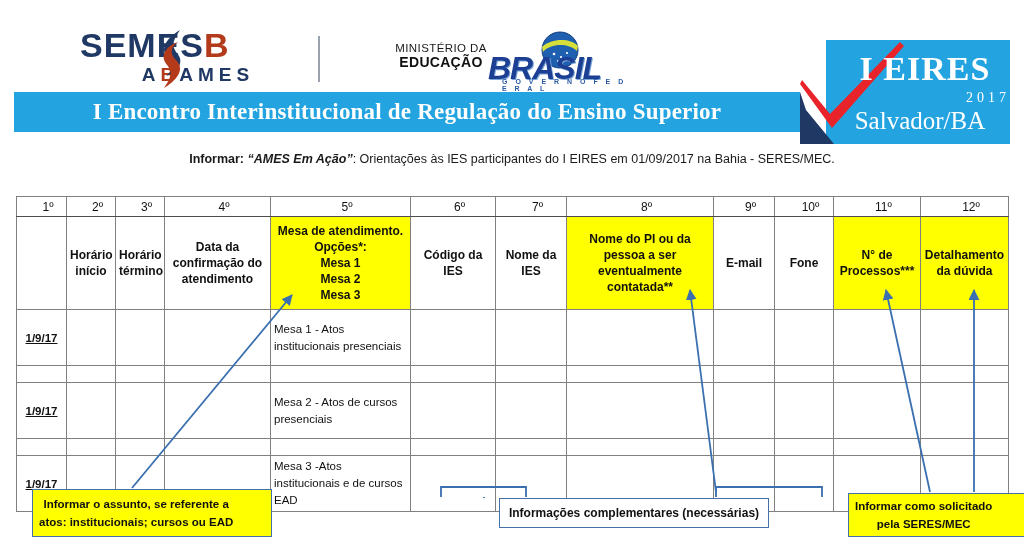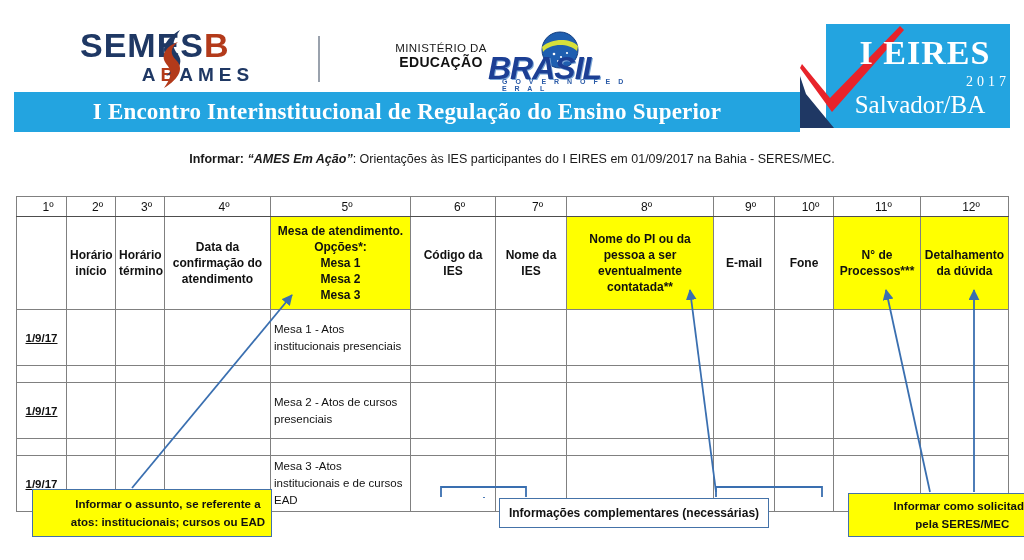--- a/index.html
+++ b/index.html
@@ -55,21 +55,21 @@
   .blue-band{
     position:absolute;left:14px;top:92px;width:786px;height:40px;
     background:#23a4e0;
   }
   .blue-band-title{
     font-family:"Liberation Serif", serif;
     font-weight:bold;font-size:23px;color:#ffffff;
     text-align:center;line-height:40px;letter-spacing:.2px;
   }
 
-  .eires-box{position:absolute;left:800px;top:24px;width:210px;height:104px;}
+  .eires-box{position:absolute;left:800px;top:40px;width:210px;height:104px;}
   .eires-bg{position:absolute;left:26px;top:0;width:184px;height:104px;background:#23a4e0;}
   .eires-check{position:absolute;left:0px;top:0px;width:120px;height:104px;}
   .eires-t1{
     position:absolute;left:40px;top:12px;width:170px;text-align:center;
     font-family:"Liberation Serif", serif;font-weight:bold;font-size:34px;
     color:#ffffff;letter-spacing:1px;line-height:1;
   }
   .eires-t2{
     position:absolute;left:40px;top:50px;width:170px;text-align:right;padding-right:16px;
     font-family:"Liberation Serif", serif;font-size:14px;color:#ffffff;letter-spacing:4px;
@@ -112,21 +112,21 @@
 
   
   #overlay{position:absolute;left:0;top:0;width:1024px;height:560px;pointer-events:none;}
 
   .callout{
     position:absolute;
     background:#ffff00;
     border:1.5px solid #4472a8;
     font-weight:bold;font-size:11.5px;color:#111;
     text-align:center;line-height:1.6;
-    display:flex;align-items:center;justify-content:flex-end;
+    display:flex;align-items:center;justify-content:flex-start;
     padding:2px 6px;box-sizing:border-box;
   }
   .callout-white{
     position:absolute;
     background:#ffffff;
     border:1.5px solid #4472a8;
     font-weight:bold;font-size:12px;color:#111;
     text-align:center;
     display:flex;align-items:center;justify-content:center;
     box-sizing:border-box;

